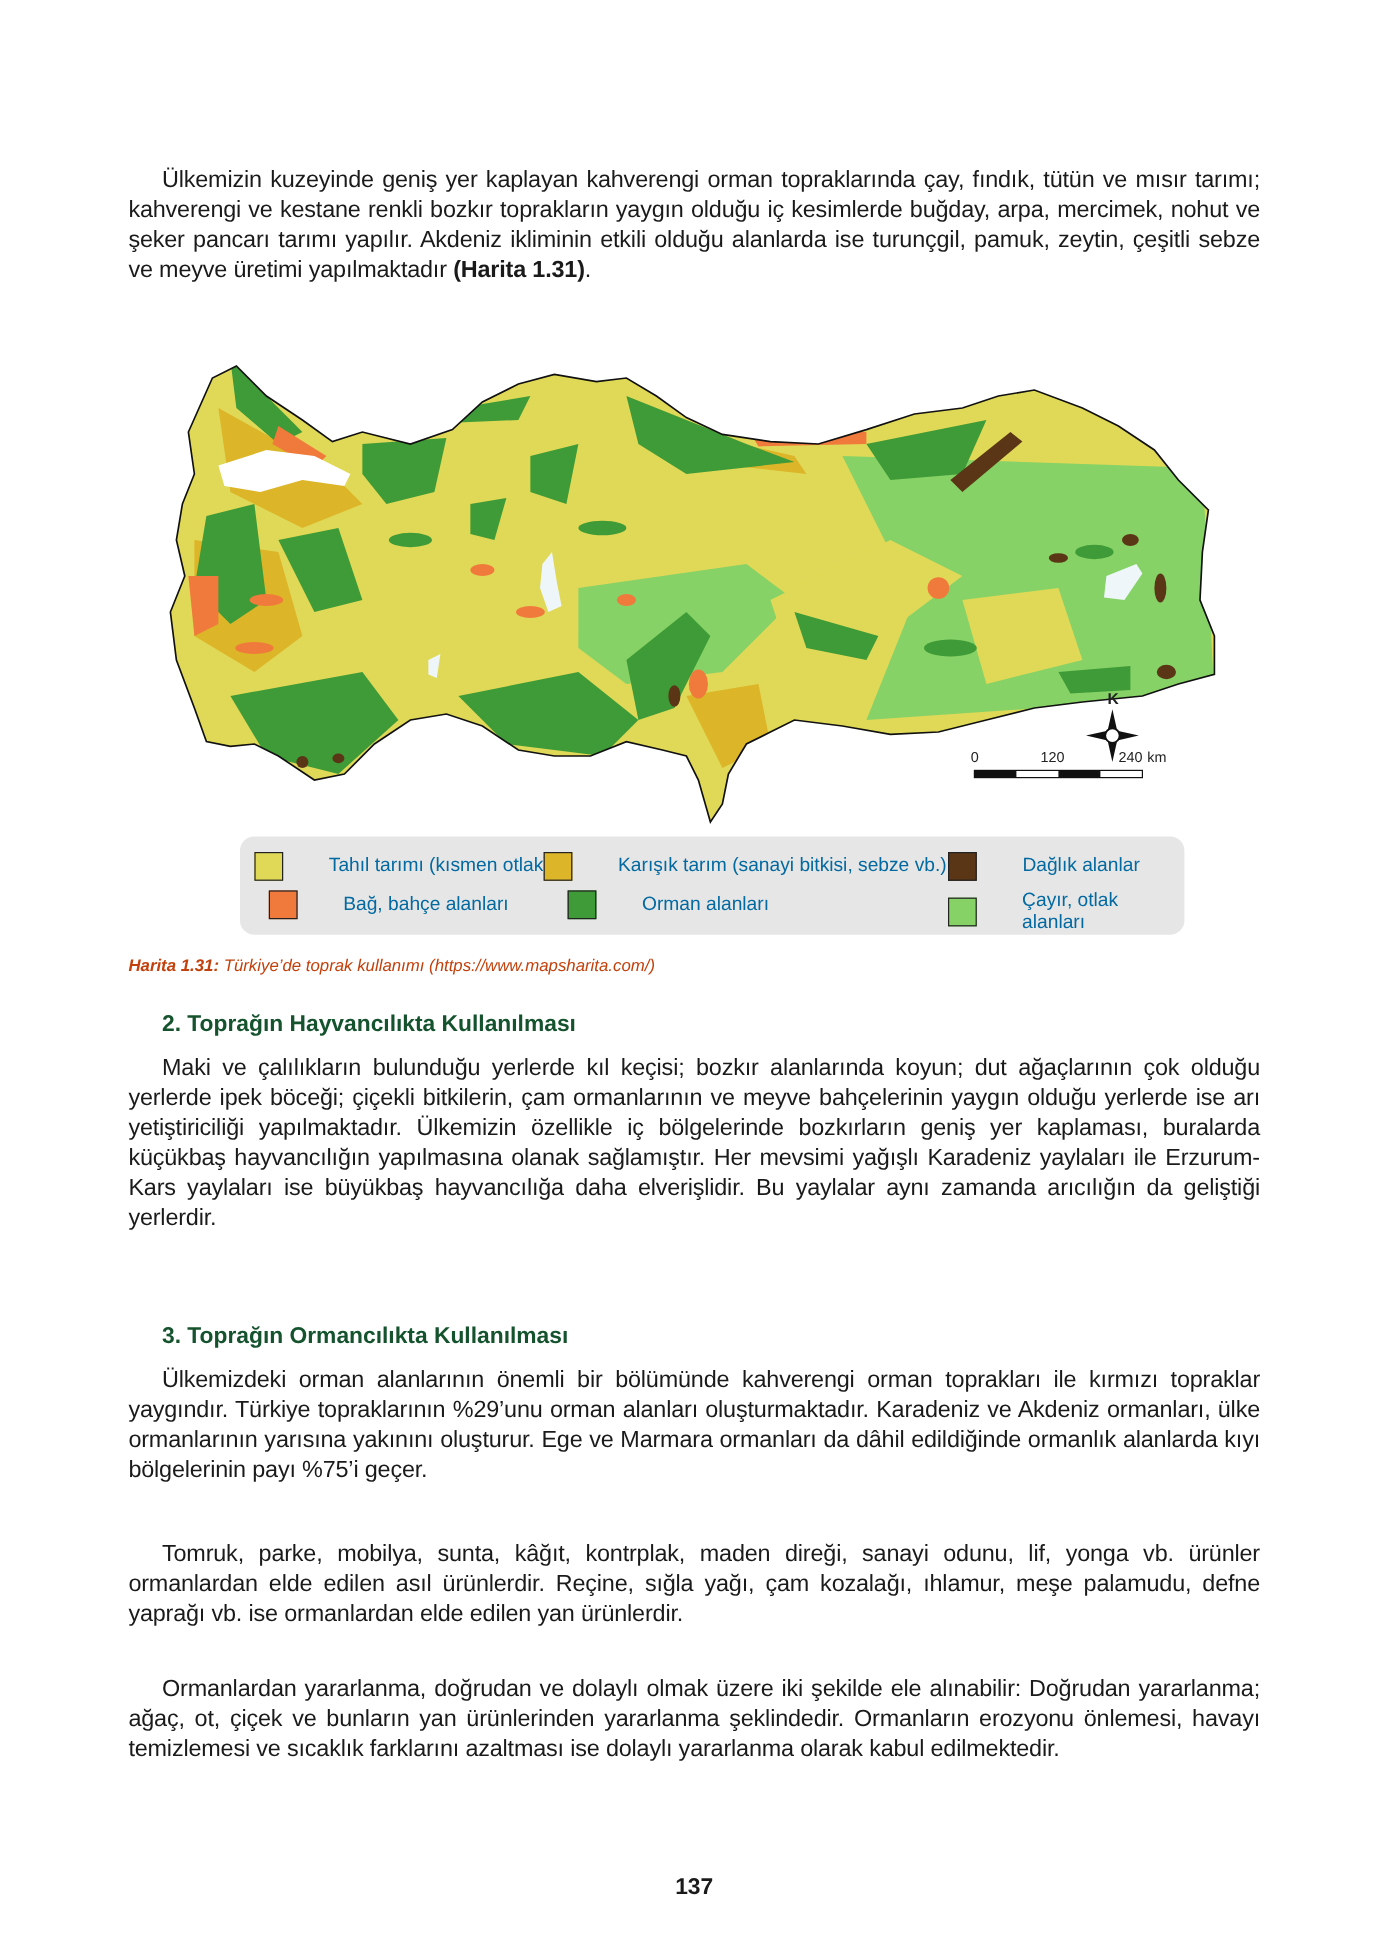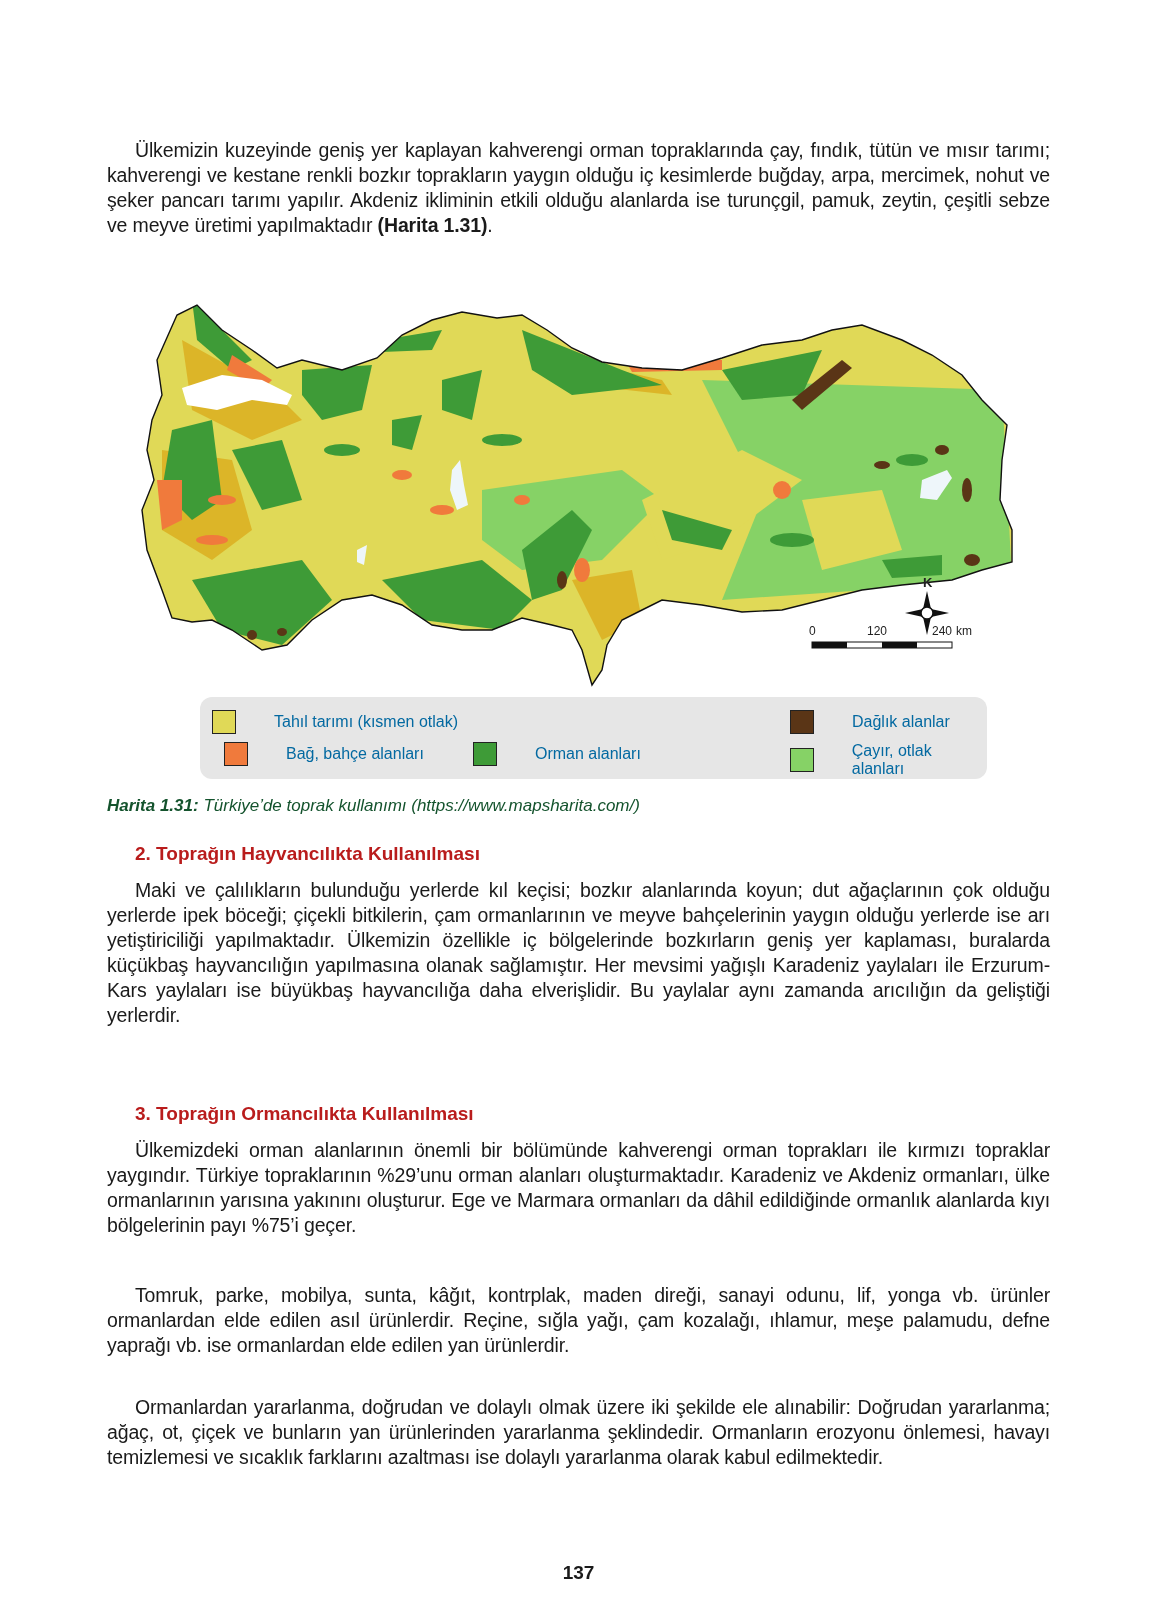--- a/index.html
+++ b/index.html
@@ -8,23 +8,23 @@
   .page { position: absolute; left: 107px; top: 0; width: 943px; }
   p.body { margin: 0; font-size: 19.5px; line-height: 25px; text-align: justify; text-indent: 28px; letter-spacing: -0.15px; }
   p.body b { font-weight: bold; }
   .intro { position: absolute; top: 138px; left: 0; width: 943px; }
   .map-wrap { position: absolute; left: -5px; top: 300px; width: 950px; height: 395px; }
   .map-wrap svg { width: 100%; height: 100%; display: block; }
   .legend { position: absolute; left: 93px; top: 697px; width: 787px; height: 82px;
             background: #e6e6e6; border-radius: 12px; }
   .leg-item { position: absolute; display: flex; align-items: center; font-size: 16px; color: #0369a1; gap: 28px; }
   .swatch { width: 24px; height: 24px; border: 1px solid #222; margin-right: 10px; box-sizing: border-box; }
-  .caption { position: absolute; left: 0; top: 796px; font-size: 17px; font-style: italic; color: #14532d; text-align: right; }
+  .caption { position: absolute; left: 0; top: 796px; font-size: 14px; font-style: italic; color: #c2410c; text-align: right; }
   .caption b { font-weight: bold; }
-  h2.sec { position: absolute; left: 28px; margin: 0; font-size: 19px; font-weight: bold; color: #b91c1c; }
+  h2.sec { position: absolute; left: 28px; margin: 0; font-size: 19px; font-weight: bold; color: #14532d; }
   .sec2 { top: 843px; }
   .sec2p { position: absolute; top: 878px; left: 0; width: 943px; }
   .sec3 { top: 1103px; }
   .sec3p1 { position: absolute; top: 1138px; left: 0; width: 943px; }
   .sec3p2 { position: absolute; top: 1283px; left: 0; width: 943px; }
   .sec3p3 { position: absolute; top: 1395px; left: 0; width: 943px; }
   .pageno { position: absolute; left: 0; width: 943px; top: 1562px; text-align: center; font-weight: bold; font-size: 19px; }
   .scale-text { font-family: "Liberation Sans", sans-serif; font-size: 12px; fill: #222; }
 </style>
 </head>
@@ -118,20 +118,24 @@
         <rect x="70" y="2" width="35" height="6" fill="#111"></rect>
       </g>
     </svg>
   </div>
 
   <div class="legend">
     <div class="leg-item" style="left:12px;top:13px;">
       <span class="swatch" style="background:#e0d957"></span>
       <span>Tahıl tarımı (kısmen otlak)</span>
     </div>
+    <div class="leg-item" style="left:253px;top:13px;">
+      <span class="swatch" style="background:#dcb528"></span>
+      <span>Karışık tarım (sanayi bitkisi, sebze vb.)</span>
+    </div>
     <div class="leg-item" style="left:590px;top:13px;">
       <span class="swatch" style="background:#5a3516"></span>
       <span>Dağlık alanlar</span>
     </div>
     <div class="leg-item" style="left:12px;top:45px;margin-left:12px;">
       <span class="swatch" style="background:#f07a3c"></span>
       <span>Bağ, bahçe alanları</span>
     </div>
     <div class="leg-item" style="left:253px;top:45px;padding-left:20px;">
       <span class="swatch" style="background:#3e9b37"></span>

